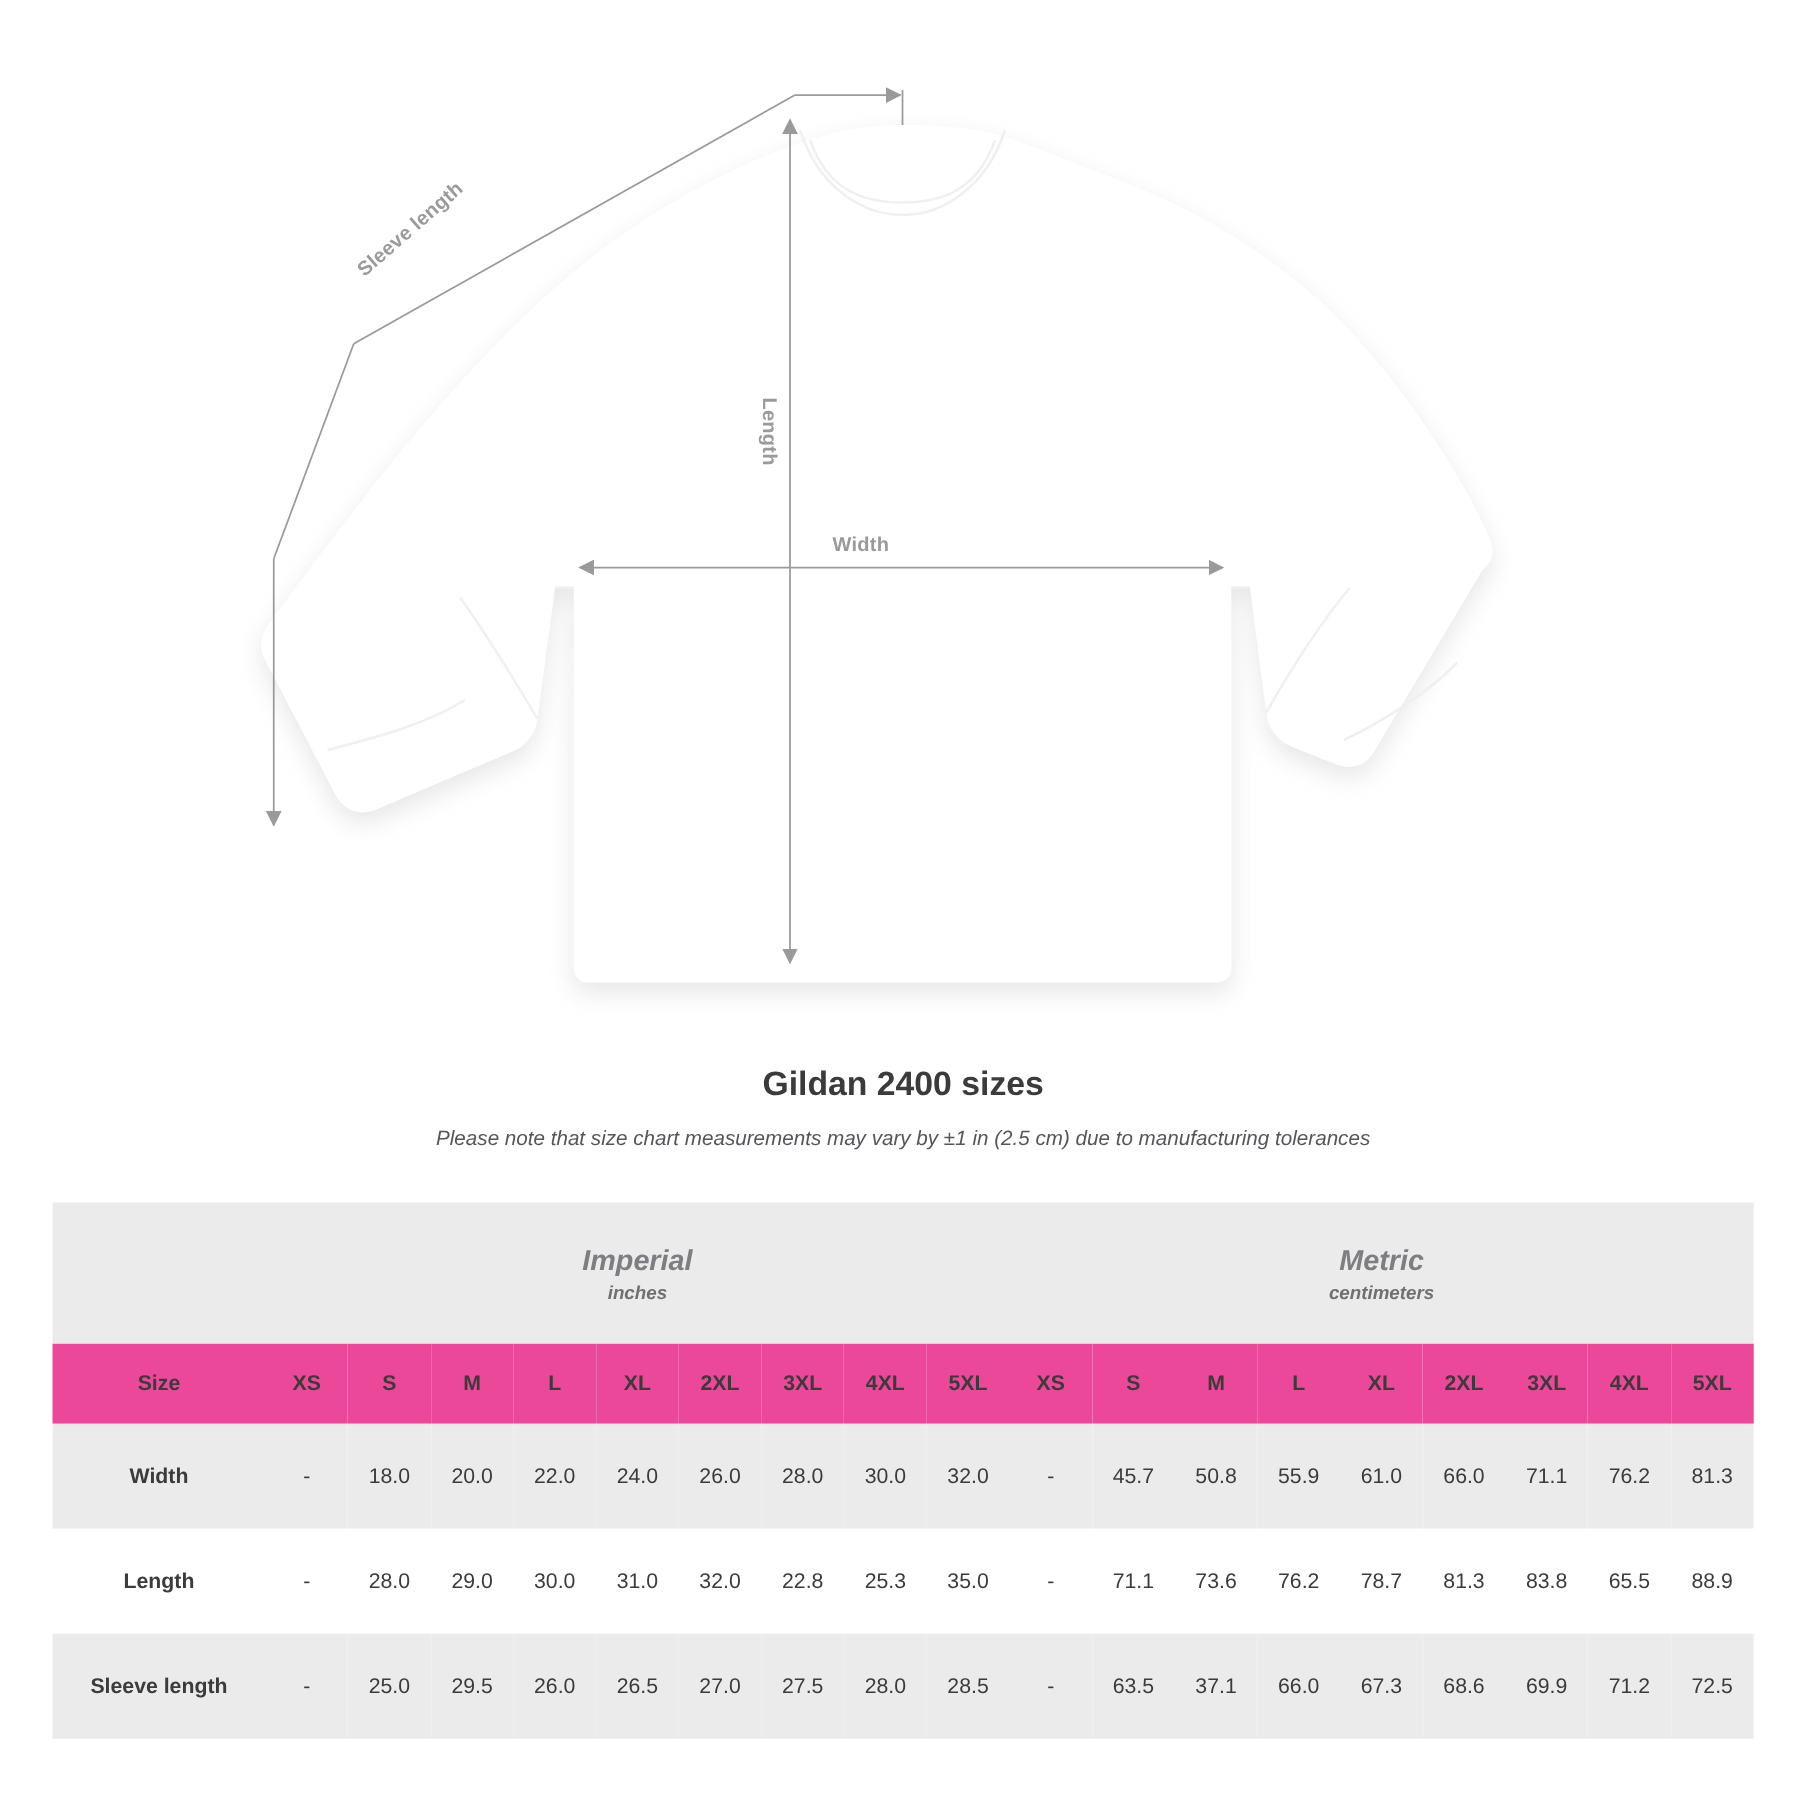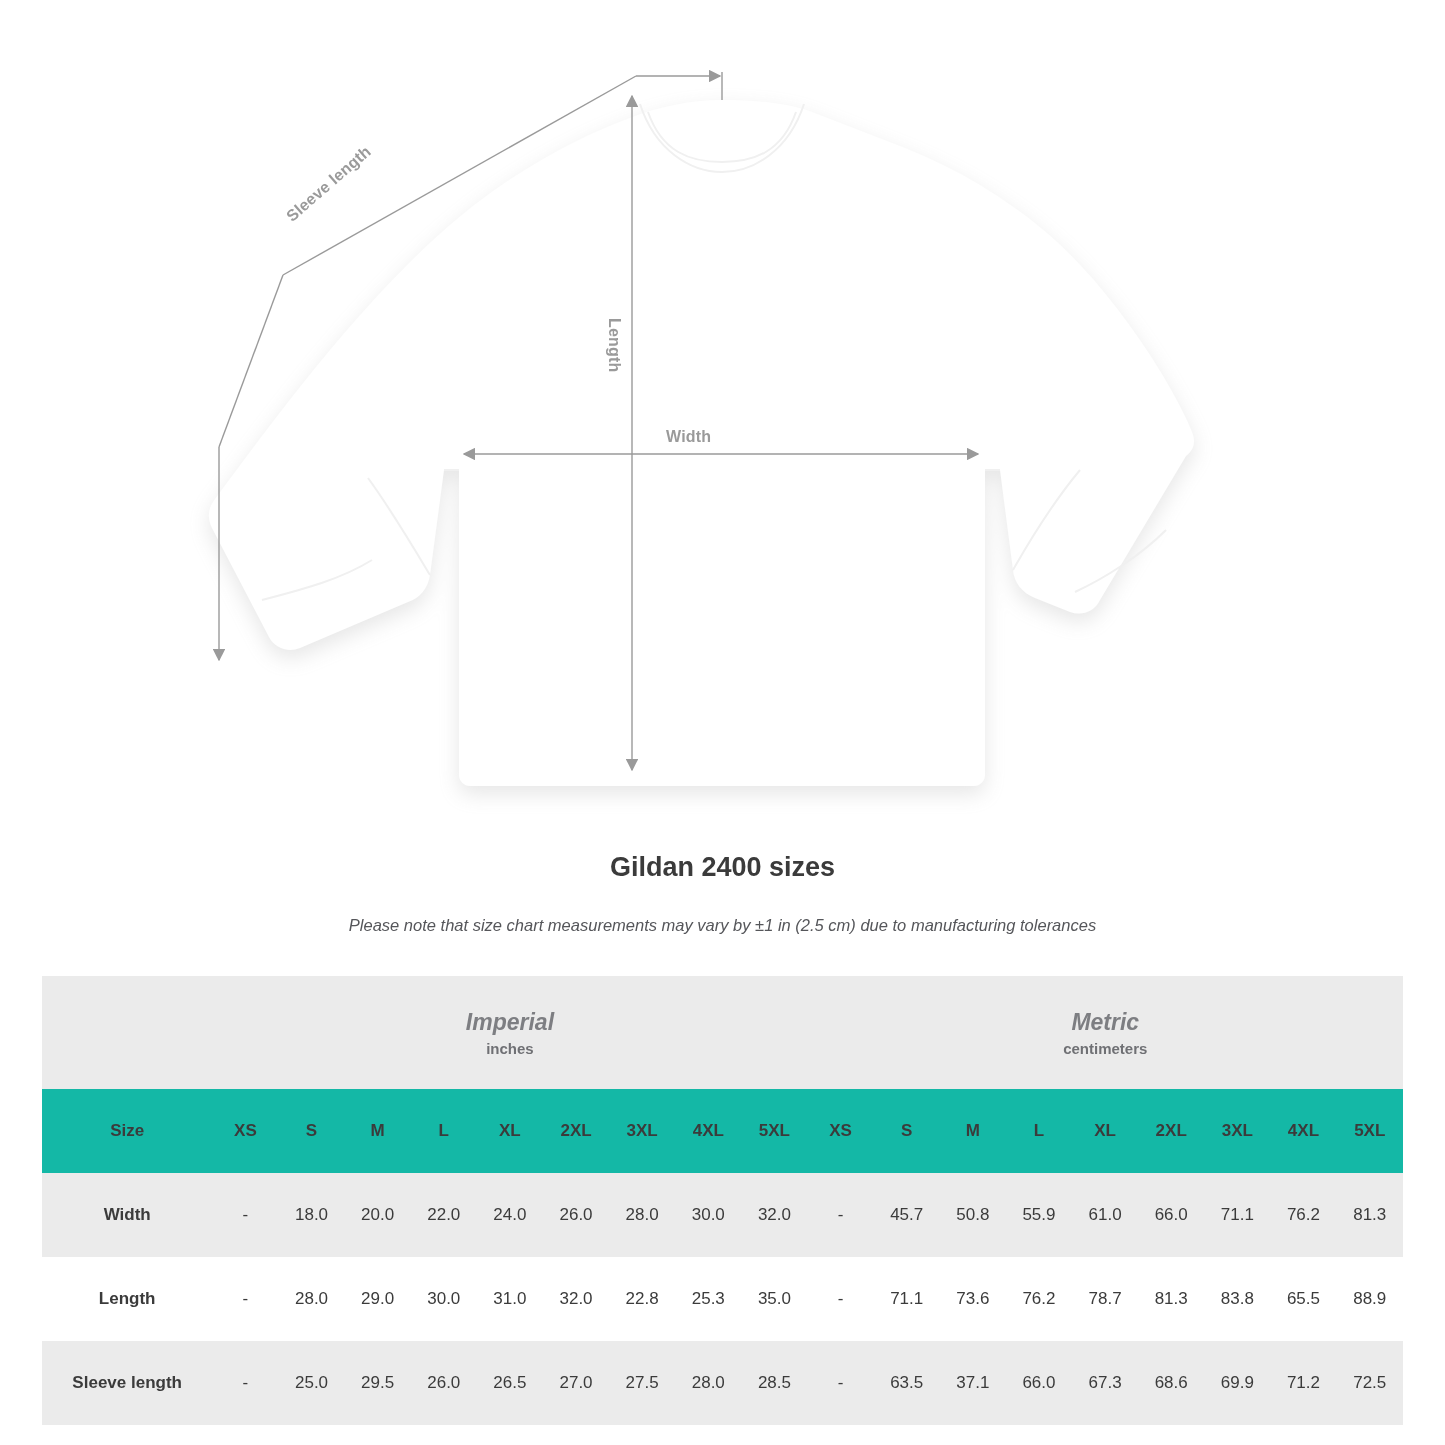--- a/index.html
+++ b/index.html
@@ -60,21 +60,21 @@
   .chart-title {
     font-size: 27px;
     font-weight: bold;
     color: #3b3b3b;
     margin: 0;
   }
   .chart-note {
     font-size: 16.5px;
     font-style: italic;
     color: #55565a;
-    margin-top: 33px;
+    margin-top: 19px;
   }
 
   
   .table-wrap {
     margin: 41px 42px 0 42px;
   }
   table.size-table {
     border-collapse: collapse;
     width: 1361px;
     table-layout: fixed;
@@ -91,31 +91,32 @@
   }
   .unit-sys {
     font-size: 23px;
     font-style: italic;
     font-weight: bold;
     color: #7d7e82;
     line-height: 1.25;
   }
   .unit-sub {
     font-size: 15px;
+    font-style: italic;
     color: #6f7074;
     margin-top: 3px;
   }
   .hdr-row td {
-    height: 84px;
+    height: 64px;
     text-align: center;
     vertical-align: middle;
     font-size: 17px;
     font-weight: bold;
     color: #3b3b3b;
-    background: #14b8a6;
+    background: #ec4899;
   }
   .hdr-row td.rowlabel {
     font-size: 17px;
   }
   .data-row td {
     height: 84px;
     text-align: center;
     vertical-align: middle;
     font-size: 17px;
     color: #3b3b3b;

